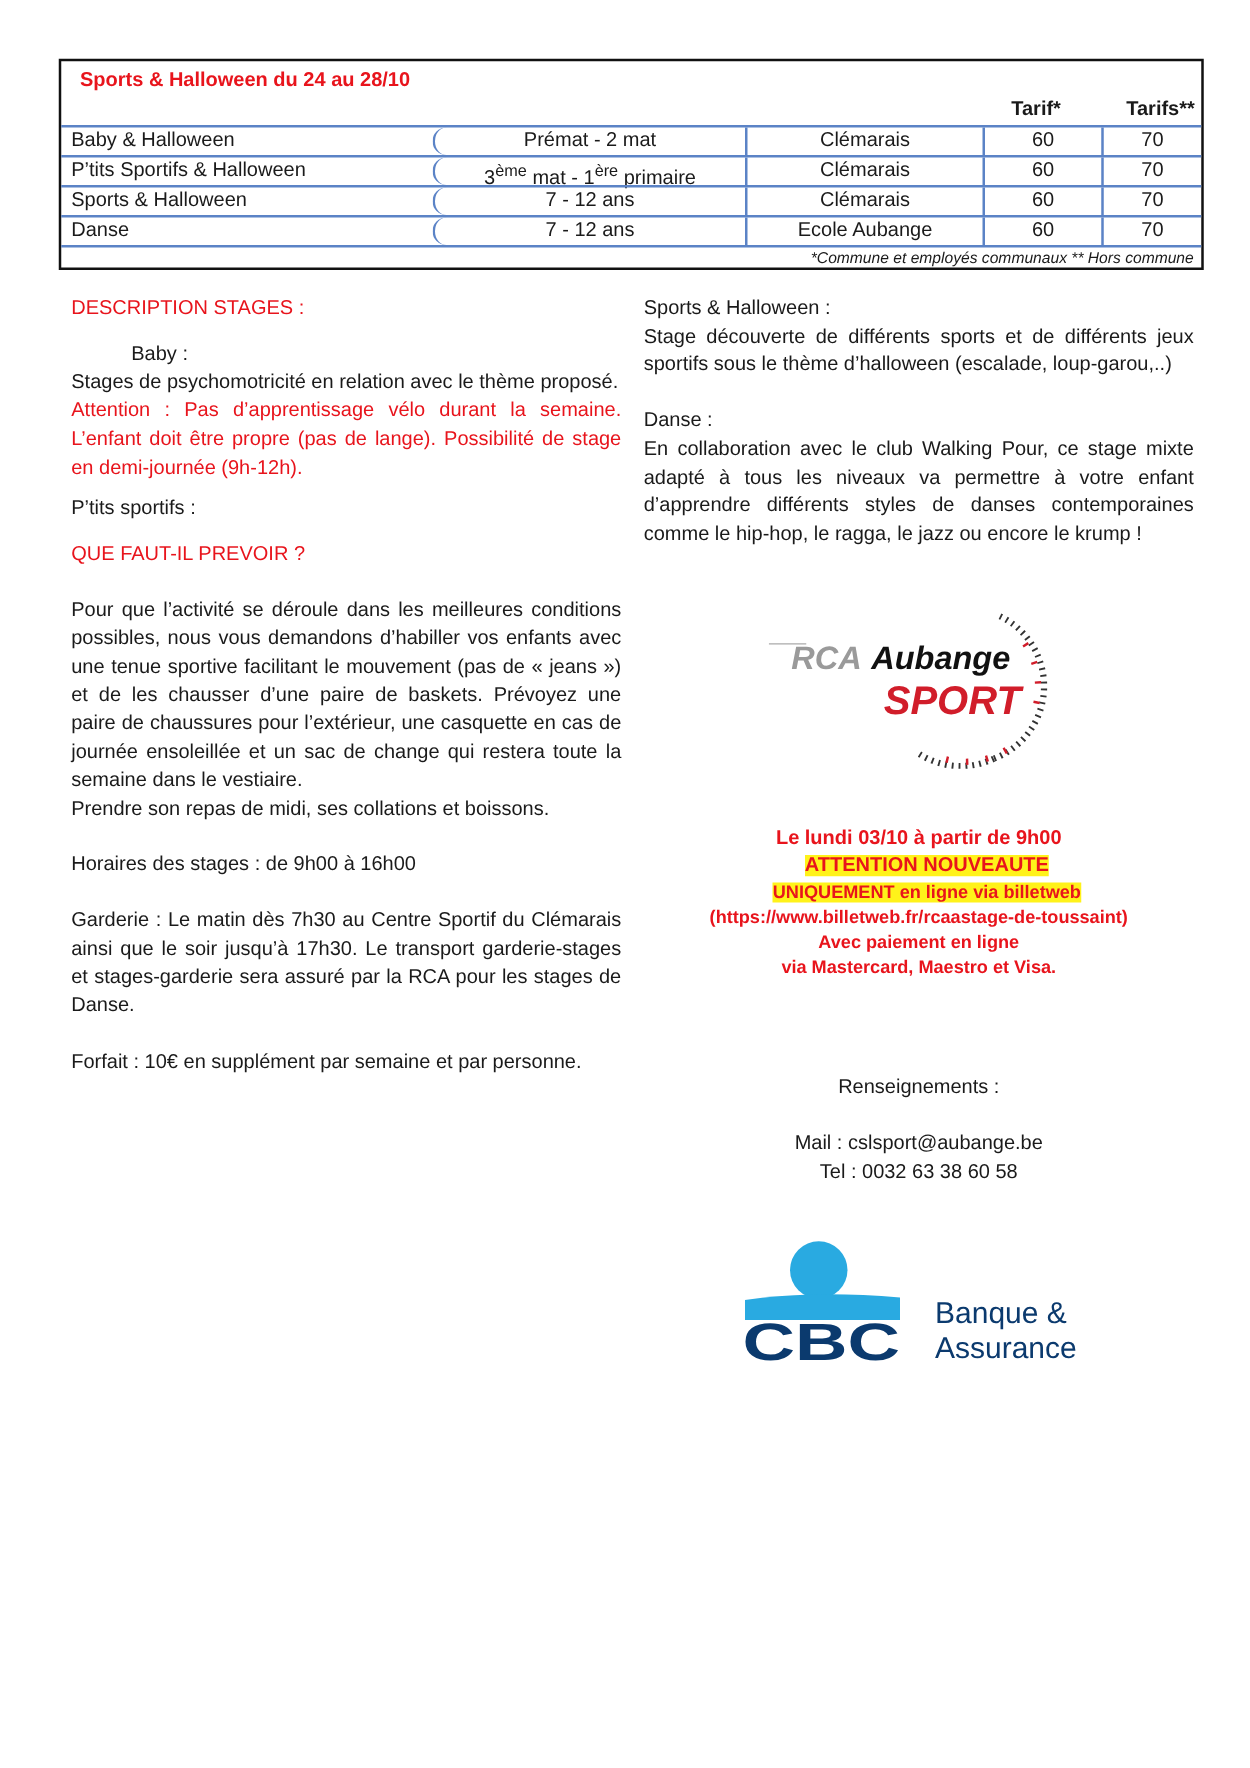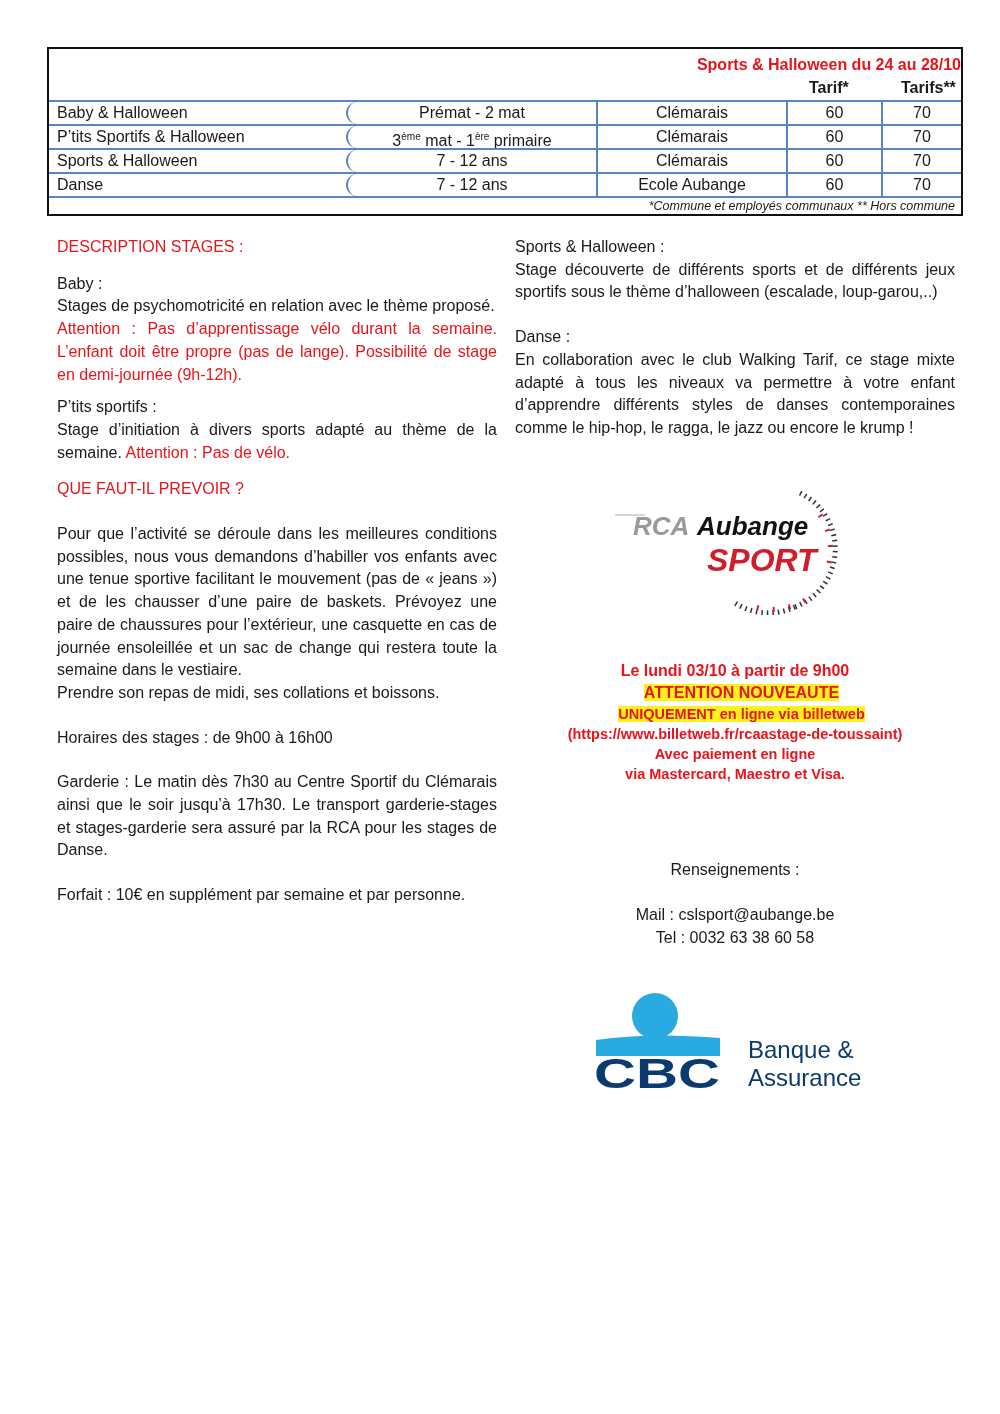--- a/index.html
+++ b/index.html
@@ -4,33 +4,33 @@
 <style>
   html, body { margin:0; padding:0; background:#ffffff; }
   body { width:1000px; height:1414px; position:relative; overflow:hidden;
          font-family:"Liberation Sans", sans-serif; color:#1a1a1a; }
   .red { color:#e8141c; }
   b, .b { font-weight:normal; }
 
   
   .tbl { position:absolute; left:47px; top:47px; width:916px; height:169px;
          border:2px solid #111; box-sizing:border-box; }
-  .tbl-title { position:absolute; left:0; right:0; top:7px; text-align:right;
+  .tbl-title { position:absolute; left:15px; right:0; top:7px; text-align:left;
                font-weight:bold; font-size:16px; color:#e8141c; }
   .tbl-head { position:absolute; top:30px; font-weight:bold; font-size:16px; }
   .row { position:absolute; left:0; right:0; height:24px; border-top:2px solid #5b83c6; box-sizing:border-box;padding-left:30px; }
   .row:last-of-type { }
   .cell { position:absolute; top:0; height:22px; line-height:22px; font-size:16px; box-sizing:border-box; }
   .c1 { left:0; width:297px; padding-left:8px; }
   .c2 { left:297px; width:250px; text-align:center; border-left:2px solid #5b83c6;border-radius:11px; }
   .c3 { left:547px; width:190px; text-align:center; border-left:2px solid #5b83c6; }
   .c4 { left:737px; width:95px; text-align:center; border-left:2px solid #5b83c6; }
   .c5 { left:832px; width:80px; text-align:center; border-left:2px solid #5b83c6; }
   .tbl-foot { position:absolute; right:6px; bottom:1px; font-style:italic; font-size:12.5px; }
-  sup { font-size:10px; }
+  sup { font-size:13px; }
 
   
   .col { position:absolute; font-size:16px; line-height:22.7px; }
   .left { left:57px; width:440px; top:236px; }
   .right { left:515px; width:440px; top:236px; }
   .just { text-align:justify; }
   p { margin:0; }
   .gap { height:22px; }
   .gap-s { height:10px; }
 
@@ -81,45 +81,44 @@
     <div class="cell c3">Ecole Aubange</div>
     <div class="cell c4">60</div>
     <div class="cell c5">70</div>
   </div>
   <div class="tbl-foot">*Commune et employés communaux   ** Hors commune</div>
 </div>
 
 <div class="col left just">
   <p class="b red">DESCRIPTION STAGES :</p>
   <div class="gap-s"></div>
-  <p class="b" style="margin-top:4px;">Baby :</p>
+  <p class="b" style="margin-top:4px;margin-left:48px;">Baby :</p>
   <p>Stages de psychomotricité en relation avec le thème proposé.</p>
   <p class="red"><b>Attention : Pas d’apprentissage vélo durant la semaine</b><span>. L’enfant doit être propre </span><b>(pas de lange).</b><span> Possibilité de stage en demi-journée (9h-12h).</span></p>
   <div class="gap-s"></div>
   <p class="b">P’tits sportifs :</p>
-  <p><span>Stage d’initiation à divers sports adapté au thème de la semaine. </span><b class="red">Attention : Pas de vélo.</b></p>
   <div class="gap-s"></div>
   <p class="b red" style="margin-top:4px;">QUE FAUT-IL PREVOIR ?</p>
   <div class="gap"></div>
   <p>Pour que l’activité se déroule dans les meilleures conditions possibles, nous vous demandons d’habiller vos enfants avec une tenue sportive facilitant le mouvement (pas de « jeans ») et de les chausser d’une paire de baskets. Prévoyez une paire de chaussures pour l’extérieur, une casquette en cas de journée ensoleillée et un sac de change qui restera toute la semaine dans le vestiaire.</p>
   <p>Prendre son repas de midi, ses collations et boissons.</p>
   <div class="gap"></div>
   <p><b>Horaires des stages :</b><span> de 9h00 à 16h00</span></p>
   <div class="gap"></div>
   <p><b>Garderie :</b><span> Le matin dès 7h30 au Centre Sportif du Clémarais ainsi que le soir jusqu’à 17h30. Le transport garderie-stages et stages-garderie sera assuré par la RCA pour les stages de Danse.</span></p>
   <div class="gap"></div>
   <p><b>Forfait :</b><span> 10€ en supplément par semaine et par personne.</span></p>
 </div>
 
 <div class="col right just">
   <p class="b">Sports &amp; Halloween :</p>
   <p>Stage découverte de différents sports et de différents jeux sportifs sous le thème d’halloween (escalade, loup-garou,..)</p>
   <div class="gap"></div>
   <p class="b">Danse :</p>
-  <p><span>En collaboration avec le club </span><b>Walking Tarif</b><span>, ce stage mixte adapté à tous les niveaux va permettre à votre enfant d’apprendre différents styles de danses contemporaines comme le hip-hop, le ragga, le jazz ou encore le krump !</span></p>
+  <p><span>En collaboration avec le club </span><b>Walking Pour</b><span>, ce stage mixte adapté à tous les niveaux va permettre à votre enfant d’apprendre différents styles de danses contemporaines comme le hip-hop, le ragga, le jazz ou encore le krump !</span></p>
 </div>
 
 <svg class="rca" viewBox="0 0 240 130">
   <g>
     <path d="M185 8 A62 62 0 0 1 180 122" fill="none" stroke="#333" stroke-width="5" stroke-dasharray="1.5 4"></path>
     <path d="M180 122 A62 62 0 0 1 120 118" fill="none" stroke="#333" stroke-width="5" stroke-dasharray="1.5 4"></path>
     <path d="M205 30 A62 62 0 0 1 210 90" fill="none" stroke="#d11d2a" stroke-width="5" stroke-dasharray="2 14"></path>
     <path d="M190 115 A62 62 0 0 1 140 122" fill="none" stroke="#d11d2a" stroke-width="5" stroke-dasharray="2 14"></path>
   </g>
   <line x1="0" y1="30" x2="30" y2="30" stroke="#aaa" stroke-width="1"></line>

